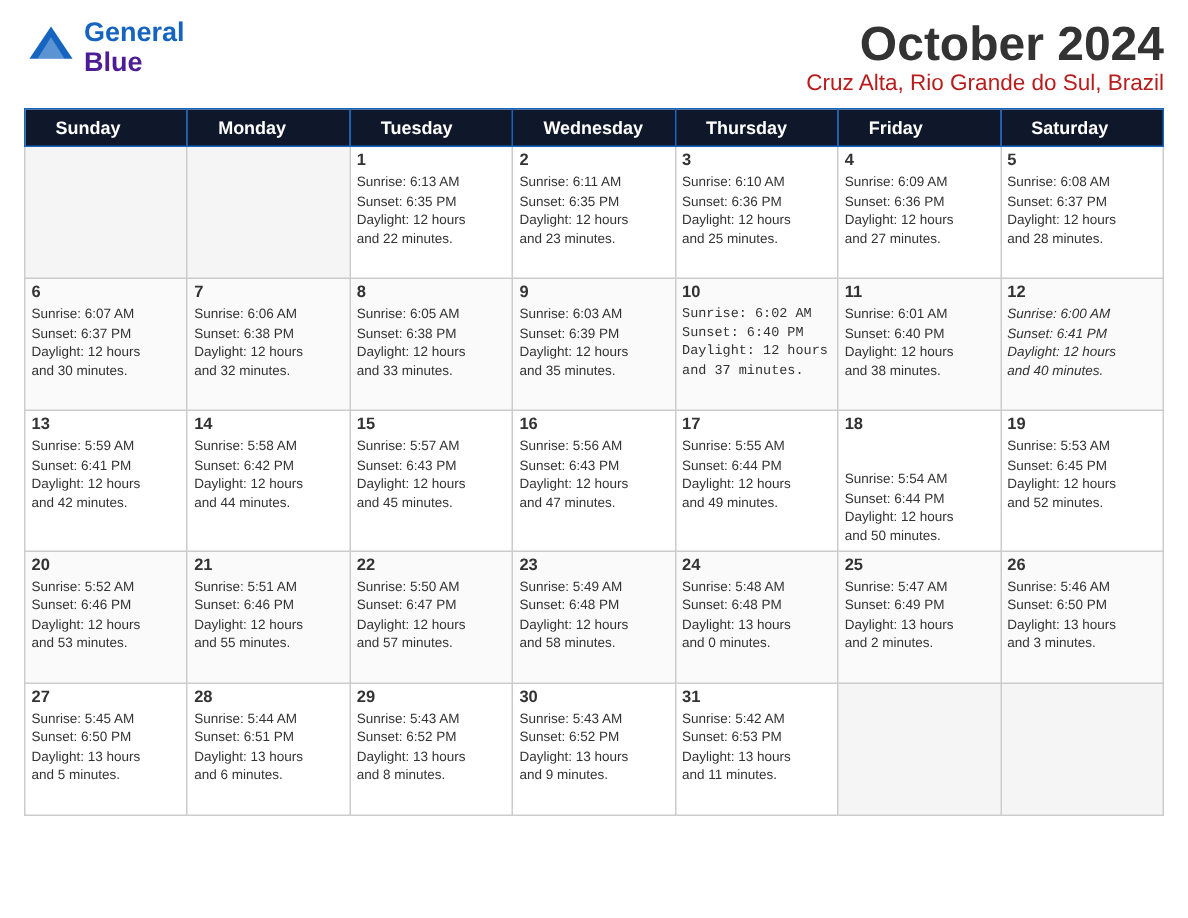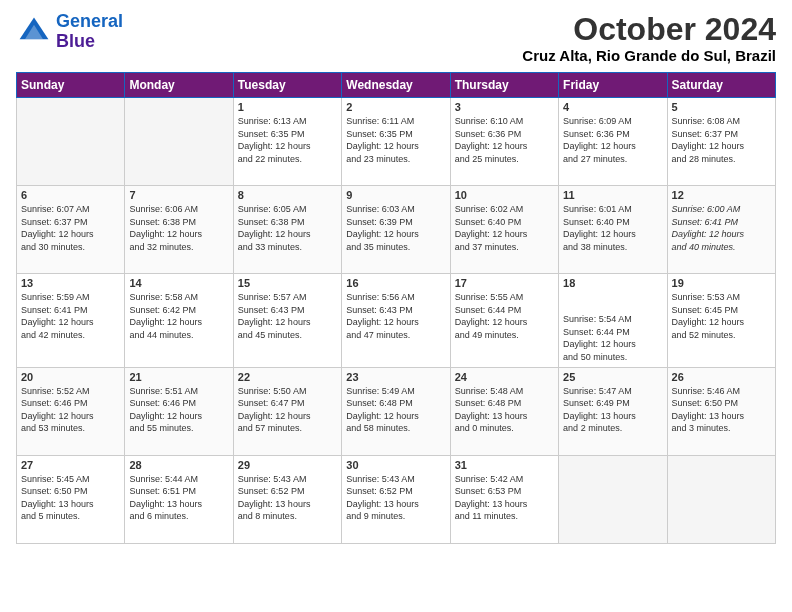--- a/index.html
+++ b/index.html
@@ -45,35 +45,35 @@
       text-align: right;
     }
     .title-block h1 {
       font-size: 32px;
       font-weight: bold;
       color: #333;
       line-height: 1.1;
     }
     .title-block h2 {
       font-size: 15px;
-      color: #000000;
-      font-weight: bold;
+      color: #b91c1c;
+      font-weight: normal;
     }
     .calendar {
       flex: 1;
       border-collapse: collapse;
       width: 100%;
       table-layout: fixed;
     }
     .calendar thead tr th {
-      background: #701a75;
+      background: #0f172a;
       color: #fff;
       font-size: 12px;
       font-weight: bold;
-      padding: 5px 4px;
+      padding: 5px 20px;
       border: 1px solid #1565c0;
       text-align: left;
     }
     .calendar tbody tr td {
       border: 1px solid #ccc;
       vertical-align: top;
       padding: 3px 4px;
       font-size: 9.5px;
       color: #333;
       background: #fff;
@@ -194,21 +194,21 @@
           </td>
           <td>
             <span class="day-num">9</span>
             <div class="day-info" style="white-space: pre-line;">Sunrise: 6:03 AM
 Sunset: 6:39 PM
 Daylight: 12 hours
 and 35 minutes.</div>
           </td>
           <td>
             <span class="day-num">10</span>
-            <div class="day-info" style="white-space: pre-line;">Sunrise: 6:02 AM
+            <div class="day-info" style="white-space: pre-line; font-family: Liberation Mono, monospace;">Sunrise: 6:02 AM
 Sunset: 6:40 PM
 Daylight: 12 hours
 and 37 minutes.</div>
           </td>
           <td>
             <span class="day-num">11</span>
             <div class="day-info" style="white-space: pre-line;">Sunrise: 6:01 AM
 Sunset: 6:40 PM
 Daylight: 12 hours
 and 38 minutes.</div>

